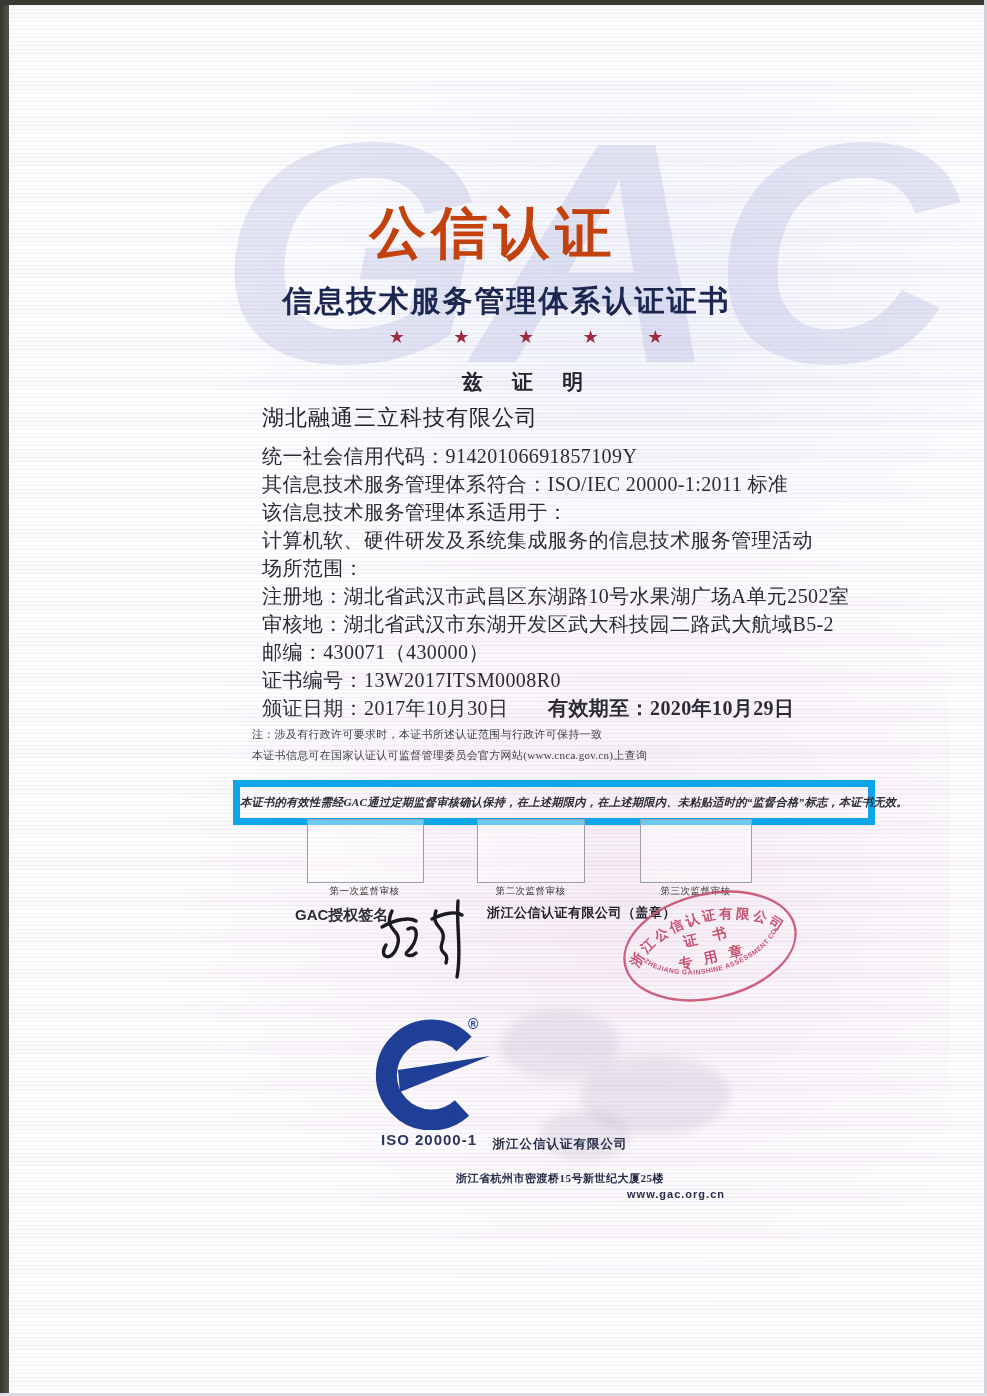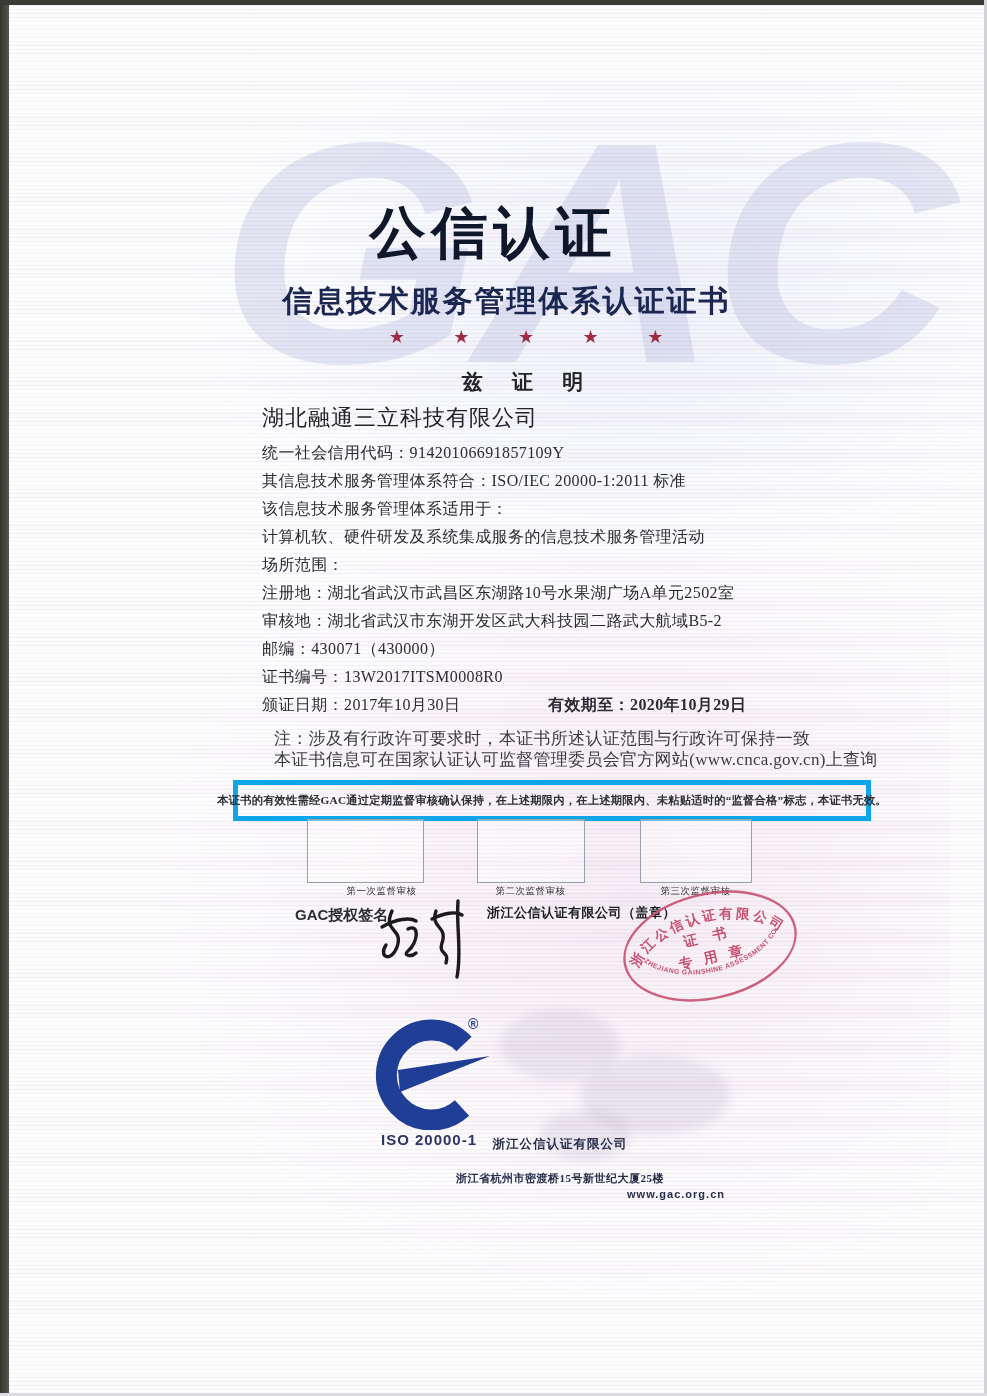--- a/index.html
+++ b/index.html
@@ -36,41 +36,41 @@
     font-family:"Liberation Sans", sans-serif;
     font-style:italic;font-weight:bold;font-size:315px;line-height:315px;
     letter-spacing:-8px;color:rgba(187,193,226,0.38);
     transform:scaleX(1.08);transform-origin:left top;
     pointer-events:none;white-space:nowrap;
   }
   
   .brand-title{
     left:0;top:196px;width:987px;box-sizing:border-box;
     text-align:center;font-family:"Liberation Sans", sans-serif;
-    font-weight:bold;font-size:56px;letter-spacing:6px;color:#0f172a;
+    font-weight:bold;font-size:56px;letter-spacing:6px;color:#c2410c;
   }
   .doc-title{
     left:0;top:281px;width:987px;padding-left:26px;box-sizing:border-box;
     text-align:center;font-weight:bold;font-size:30px;letter-spacing:2px;color:#1b2750;
   }
   .stars{
     left:0;top:326px;width:987px;padding-left:80px;box-sizing:border-box;
     text-align:center;font-size:18px;color:#a02b40;
     letter-spacing:15px;word-spacing:14px;
   }
   .certify-heading{
     left:0;top:368px;width:987px;padding-left:70px;box-sizing:border-box;
     text-align:center;font-size:21px;letter-spacing:12px;color:#24242c;font-weight:bold;
   }
   .company-name{left:262px;top:403px;font-size:22px;letter-spacing:1px;color:#23232b;}
-  .bl{left:262px;font-size:16px;letter-spacing:0.4px;color:#2b2b35;white-space:nowrap;}
-  .note{left:274px;font-size:17px;color:#3c3c46;letter-spacing:0.3px;}
+  .bl{left:262px;font-size:20px;letter-spacing:0.4px;color:#2b2b35;white-space:nowrap;}
+  .note{left:252px;font-size:11px;color:#3c3c46;letter-spacing:0.3px;}
   .statement-box{
     left:233px;top:780px;width:628px;height:31px;
-    border:5px solid #0ea5e9;display:flex;align-items:center;justify-content:center;
+    border:7px solid #0ea5e9;display:flex;align-items:center;font-style:italic;
   }
   .statement-text{font-size:11.3px;font-weight:bold;color:#2d2d36;letter-spacing:0.2px;white-space:nowrap;}
   .sup-box{border:1px solid #9aa0ab;background:rgba(255,255,255,0.4);}
   .sup-caption{font-size:9.5px;color:#333;text-align:center;letter-spacing:0.5px;}
   .sig-label{left:295px;top:906px;font-family:"Liberation Sans", sans-serif;font-size:15px;font-weight:600;color:#2c2c36;}
   .issuer-label{left:487px;top:904px;font-size:13px;font-weight:bold;color:#1d1d28;letter-spacing:0.5px;}
   .seal-wrap{left:618px;top:886px;width:184px;height:120px;transform:rotate(-13deg);}
   .logo-wrap{left:362px;top:1018px;width:134px;height:112px;}
   .logo-reg{left:468px;top:1016px;font-family:"Liberation Sans", sans-serif;font-size:14px;color:#1f3f96;font-weight:bold;}
   .iso-label{left:362px;top:1131px;width:134px;text-align:center;font-family:"Liberation Sans", sans-serif;
@@ -110,21 +110,21 @@
 <div class="abs note" style="top:727px;">注：涉及有行政许可要求时，本证书所述认证范围与行政许可保持一致</div>
 <div class="abs note" style="top:748px;">本证书信息可在国家认证认可监督管理委员会官方网站(www.cnca.gov.cn)上查询</div>
 
 <div class="abs statement-box">
   <span class="statement-text">本证书的有效性需经GAC通过定期监督审核确认保持，在上述期限内，在上述期限内、未粘贴适时的“监督合格”标志，本证书无效。</span>
 </div>
 
 <div class="abs sup-box" style="left:307px;top:819px;width:115px;height:62px;"></div>
 <div class="abs sup-box" style="left:477px;top:819px;width:106px;height:62px;"></div>
 <div class="abs sup-box" style="left:640px;top:819px;width:110px;height:62px;"></div>
-<div class="abs sup-caption" style="left:314px;top:885px;width:135px;">第一次监督审核</div>
+<div class="abs sup-caption" style="left:297px;top:885px;width:135px;">第一次监督审核</div>
 <div class="abs sup-caption" style="left:463px;top:885px;width:135px;">第二次监督审核</div>
 <div class="abs sup-caption" style="left:628px;top:885px;width:135px;">第三次监督审核</div>
 
 <div class="abs sig-label">GAC授权签名</div>
 <svg class="abs" style="left:372px;top:893px;" width="110" height="88" viewBox="0 0 110 88">
   <g fill="none" stroke="#1b1b1f" stroke-width="3.4" stroke-linecap="round">
     <path d="M20,18 C10,40 32,34 25,54 C19,70 6,64 14,52"></path>
     <path d="M10,34 C24,26 38,24 44,28"></path>
     <path d="M36,36 C48,30 46,50 36,58 C30,63 40,64 44,60"></path>
     <path d="M64,18 C58,36 76,32 70,50 C66,62 78,58 74,70"></path>

